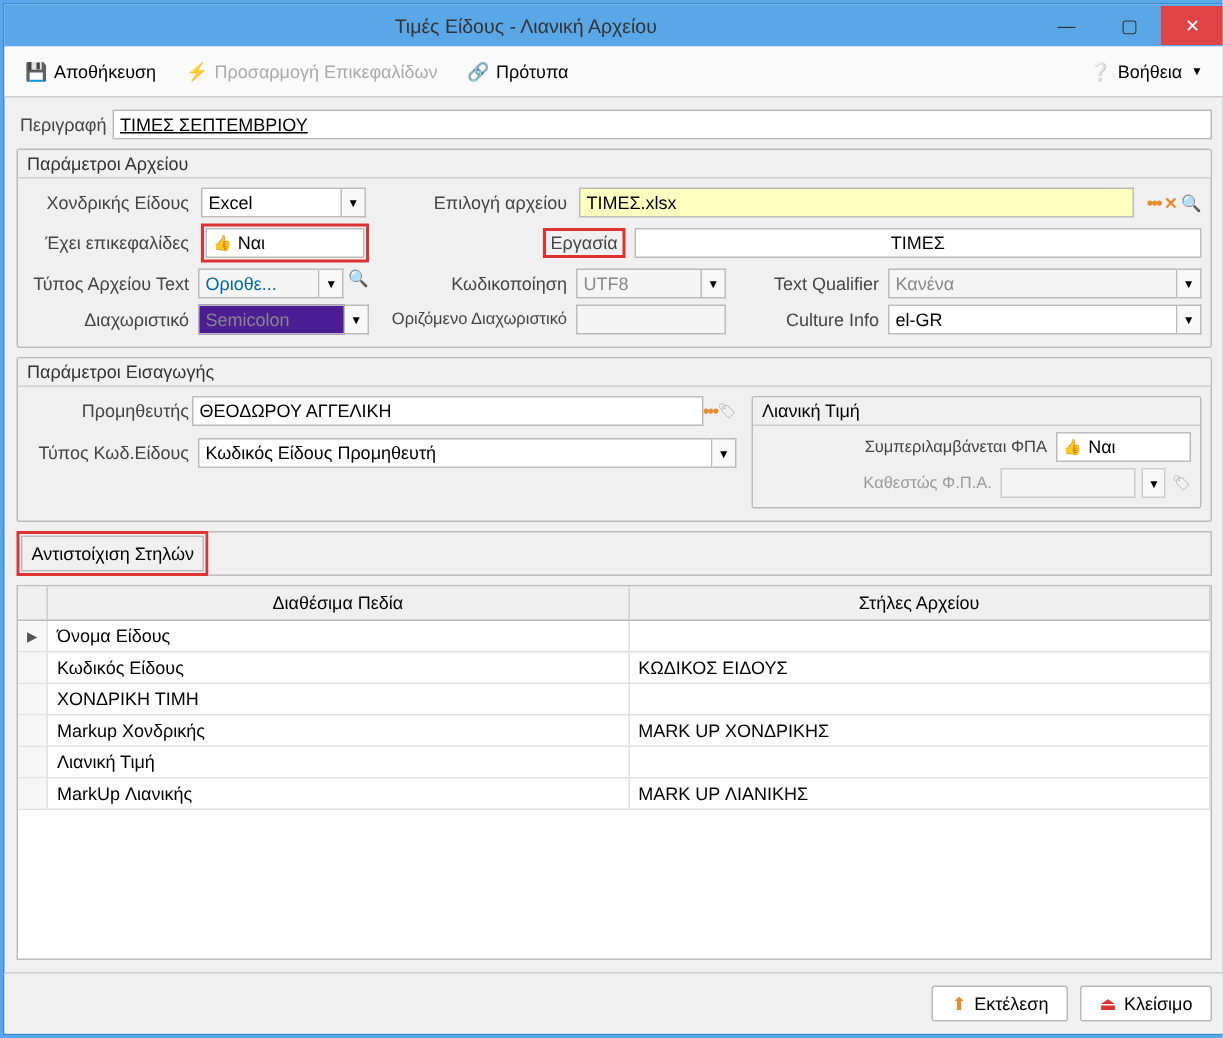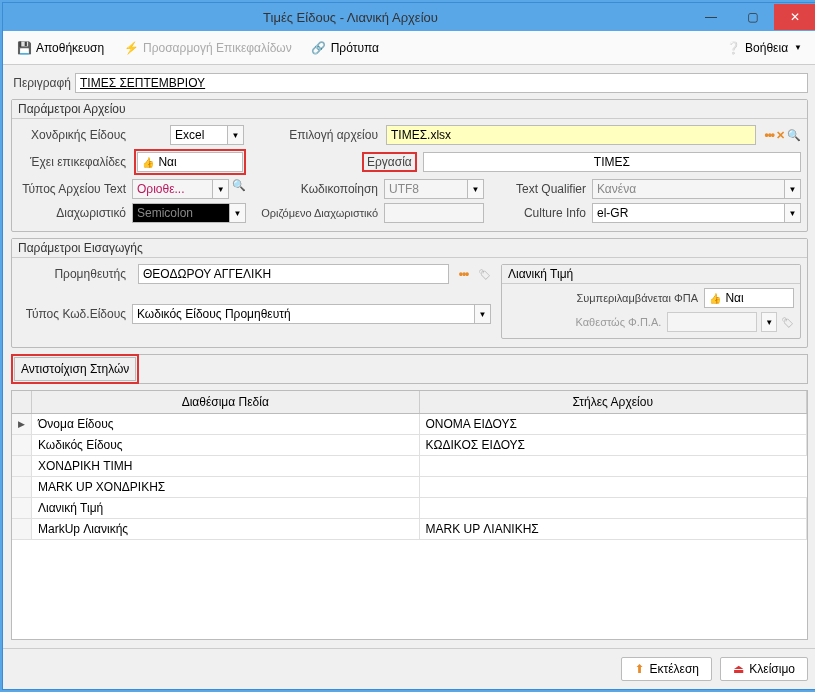--- a/index.html
+++ b/index.html
@@ -92,21 +92,21 @@
       <span class="label" style="width:60px">Περιγραφή</span>
       <input class="input" style="flex: 1 1 0%; text-decoration: underline;" value="ΤΙΜΕΣ ΣΕΠΤΕΜΒΡΙΟΥ">
     </div>
 
     <div class="fieldset">
       <div class="fieldset-title">Παράμετροι Αρχείου</div>
 
       <div style="display:flex;gap:6px;align-items:center;margin-bottom:4px">
         <span class="label right-label" style="width:110px">Χονδρικής Είδους</span>
         <div class="combo" style="width:110px">
-          <input class="input" style="width: 100%; margin-left: 36px;" value="Excel">
+          <input class="input" style="width: 100%;" value="Excel">
           <div class="arrow">▼</div>
         </div>
         <span class="label right-label" style="width:130px">Επιλογή αρχείου</span>
         <input class="input highlight-yellow" style="flex: 1 1 0%;" value="ΤΙΜΕΣ.xlsx">
         <div class="small-icons">
           <span class="icon-dots">•••</span>
           <span class="icon-x">✕</span>
           <span class="icon-search-sm">🔍</span>
         </div>
       </div>
@@ -122,58 +122,58 @@
         <span class="highlight-red" style="margin-left:110px">
           <span class="label" style="padding:0 2px">Εργασία</span>
         </span>
         <input class="input" style="flex: 1 1 0%; text-align: center;" value="ΤΙΜΕΣ">
       </div>
 
       <div style="display:grid;grid-template-columns:110px 114px 130px 100px 100px 1fr;gap:4px;align-items:center;margin-bottom:4px">
         <span class="label right-label">Τύπος Αρχείου Text</span>
         <div style="display:flex">
           <div class="combo" style="flex:1">
-            <input class="input disabled-label" style="width: 100%; color: #be185d; background: rgb(245, 245, 245);" value="Οριοθε...">
+            <input class="input disabled-label" style="width: 100%; color: #0369a1; background: rgb(245, 245, 245);" value="Οριοθε...">
             <div class="arrow">▼</div>
           </div>
           <span class="icon-search-sm" style="margin-left:3px">🔍</span>
         </div>
         <span class="label right-label">Κωδικοποίηση</span>
         <div class="combo">
           <input class="input" style="width: 100%; color: rgb(136, 136, 136); background: rgb(245, 245, 245);" value="UTF8">
           <div class="arrow">▼</div>
         </div>
         <span class="label right-label">Text Qualifier</span>
         <div class="combo">
           <input class="input" style="width: 100%; color: rgb(136, 136, 136); background: rgb(245, 245, 245);" value="Κανένα">
           <div class="arrow">▼</div>
         </div>
       </div>
 
       <div style="display:grid;grid-template-columns:110px 114px 130px 100px 100px 1fr;gap:4px;align-items:center">
         <span class="label right-label">Διαχωριστικό</span>
         <div class="combo">
-          <input class="input" style="width: 100%; color: rgb(136, 136, 136); background: #000000;" value="Semicolon">
+          <input class="input" style="width: 100%; color: rgb(136, 136, 136); background: #4c1d95;" value="Semicolon">
           <div class="arrow">▼</div>
         </div>
         <span class="label right-label" style="font-size:11px">Οριζόμενο Διαχωριστικό</span>
         <input class="input" style="background: rgb(245, 245, 245);" value="">
         <span class="label right-label">Culture Info</span>
         <div class="combo">
           <input class="input" style="width: 100%;" value="el-GR">
           <div class="arrow">▼</div>
         </div>
       </div>
     </div>
 
     <div class="fieldset">
       <div class="fieldset-title">Παράμετροι Εισαγωγής</div>
       <div style="display:flex;gap:10px">
         <div style="flex:1">
-          <div style="display:flex;align-items:center;gap:10px;margin-bottom:20px">
+          <div style="display:flex;align-items:center;gap:0;margin-bottom:8px">
             <span class="label right-label" style="width:110px">Προμηθευτής</span>
             <input class="input" style="flex: 1 1 0%;" value="ΘΕΟΔΩΡΟΥ ΑΓΓΕΛΙΚΗ">
             <span class="icon-dots">•••</span>
             <span class="icon-tag">🏷</span>
           </div>
           <div style="display:flex;align-items:center;gap:4px">
             <span class="label right-label" style="width:110px">Τύπος Κωδ.Είδους</span>
             <div class="combo" style="flex:1">
               <input class="input" style="width: 100%;" value="Κωδικός Είδους Προμηθευτή">
               <div class="arrow">▼</div>
@@ -209,33 +209,33 @@
     <div class="table">
       <div class="thead">
         <div class="th"></div>
         <div class="th">Διαθέσιμα Πεδία</div>
         <div class="th">Στήλες Αρχείου</div>
       </div>
       <div id="table-body">
           <div class="tr">
             <div class="td rowmark">▶</div>
             <div class="td">Όνομα Είδους</div>
-            <div class="td">ΟΝΟΜΑ ΕΙΔΟΥΣ</div>
           </div>
           <div class="tr">
             <div class="td rowmark"></div>
             <div class="td">Κωδικός Είδους</div>
             <div class="td">ΚΩΔΙΚΟΣ ΕΙΔΟΥΣ</div>
           </div>
           <div class="tr">
             <div class="td rowmark"></div>
             <div class="td">ΧΟΝΔΡΙΚΗ ΤΙΜΗ</div>
           </div>
           <div class="tr">
             <div class="td rowmark"></div>
+            <div class="td">Markup Χονδρικής</div>
             <div class="td">MARK UP ΧΟΝΔΡΙΚΗΣ</div>
           </div>
           <div class="tr">
             <div class="td rowmark"></div>
             <div class="td">Λιανική Τιμή</div>
             <div class="td"></div>
           </div>
           <div class="tr">
             <div class="td rowmark"></div>
             <div class="td">MarkUp Λιανικής</div>

